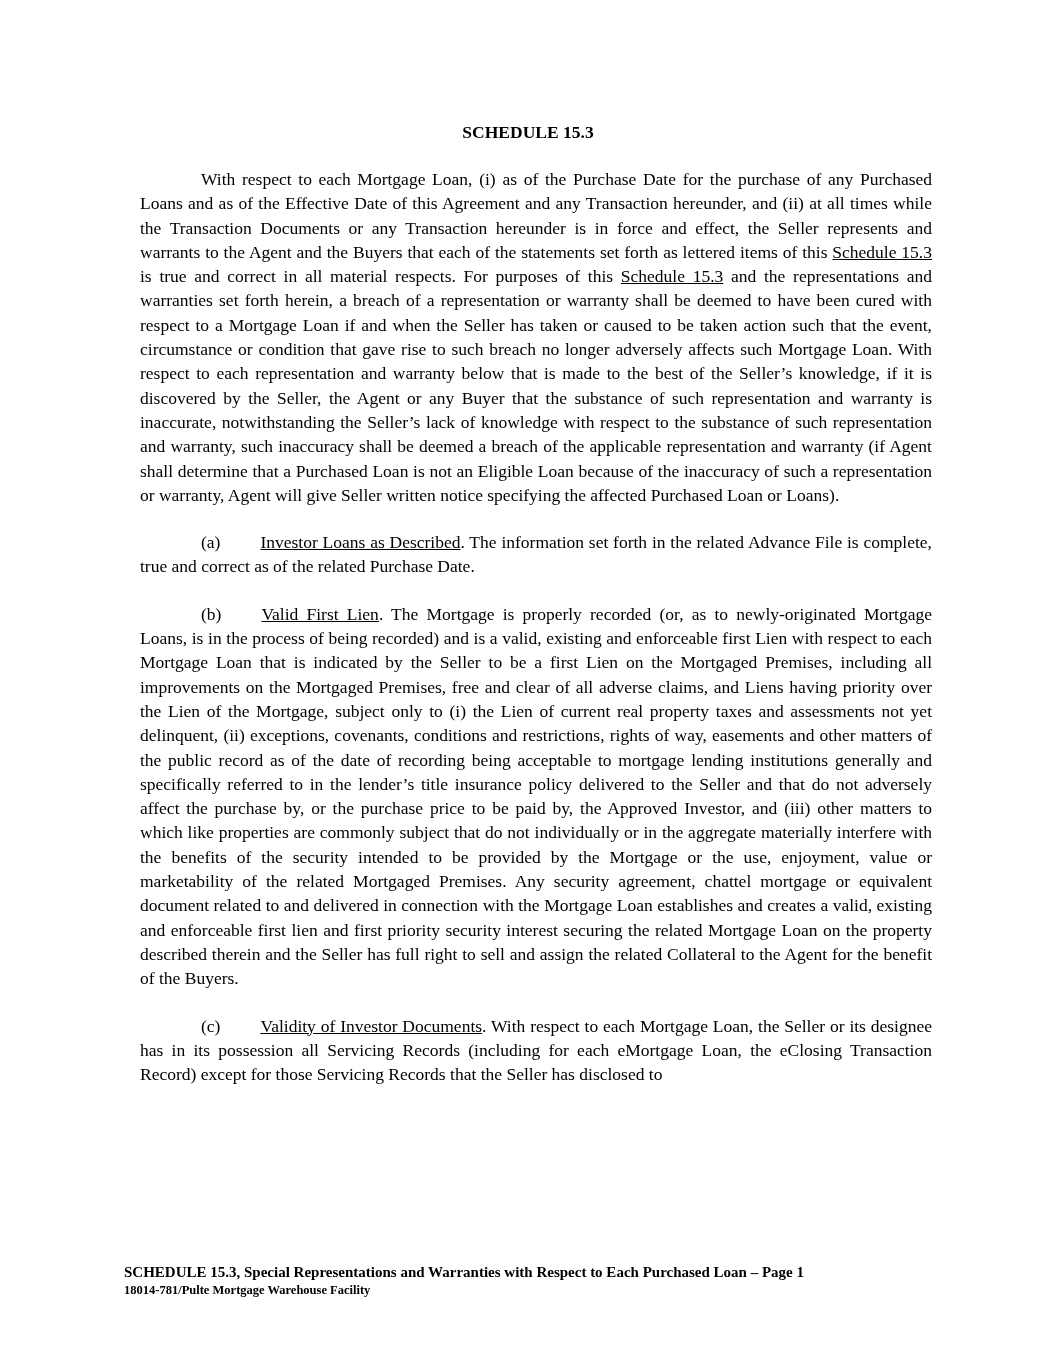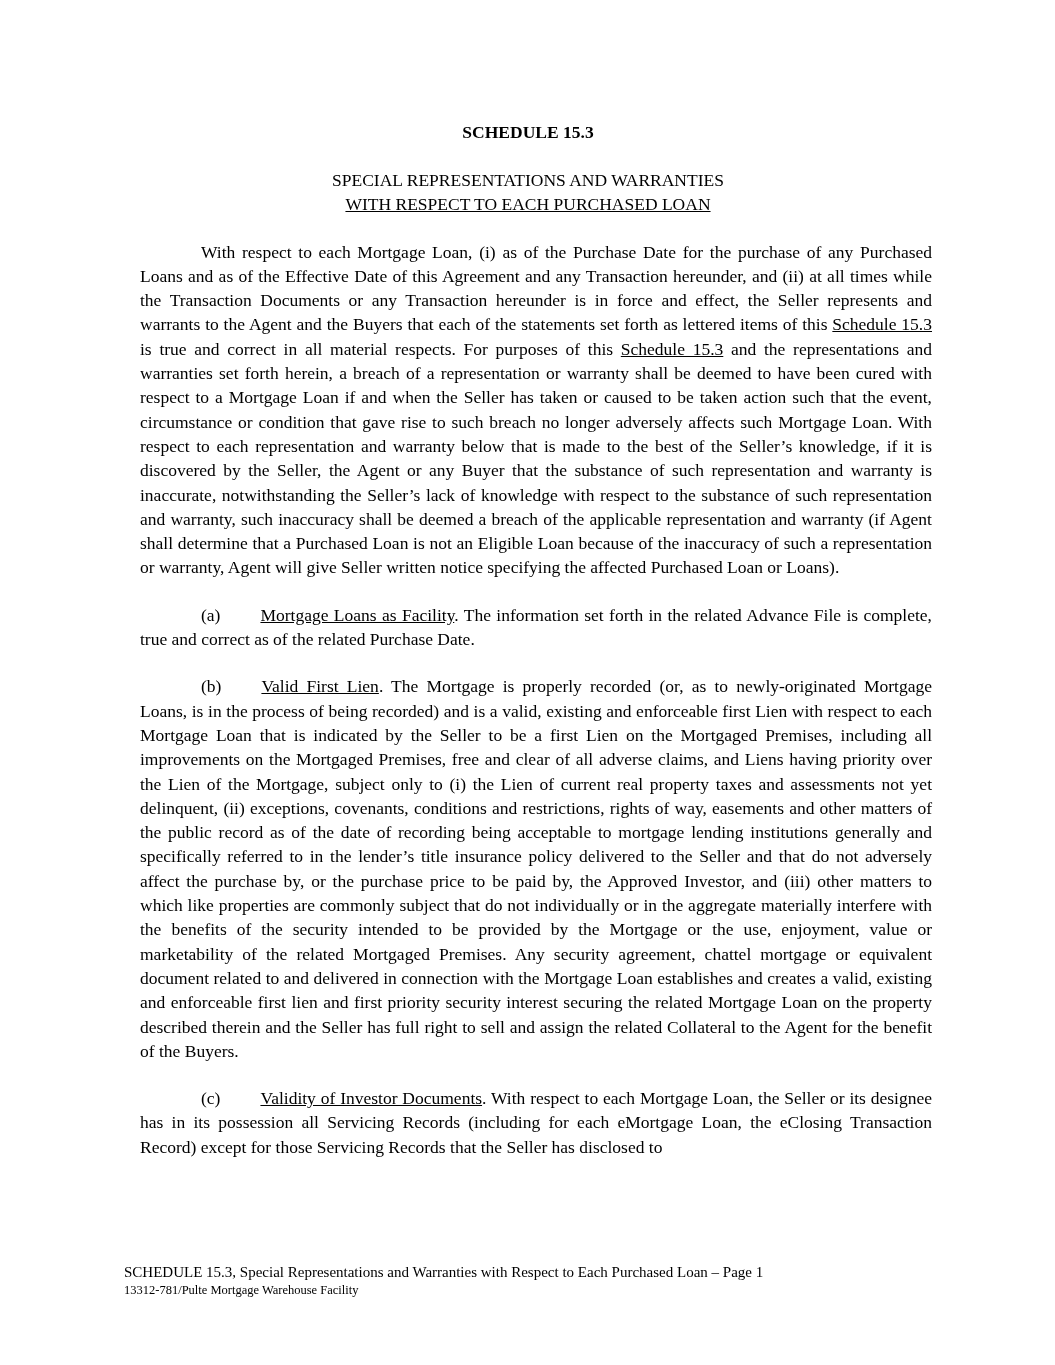--- a/index.html
+++ b/index.html
@@ -44,47 +44,44 @@
   }
   .tab {
     display: inline-block;
     width: 40px;
   }
   .footer {
     position: absolute;
     left: 124px;
     right: 123px;
     top: 1262px;
+    font-weight: bold;
   }
   .footer-line1 {
     font-size: 15px;
     line-height: 20px;
   }
   .footer-line2 {
     font-size: 12.5px;
     line-height: 17px;
   }
 </style>
 </head>
 <body>
 
 <div class="page">
 
   <h1 class="doc-title">SCHEDULE 15.3</h1>
 
-  <div class="doc-subtitle">
-    <div>SPECIAL REPRESENTATIONS AND WARRANTIES</div>
-    <div class="u">WITH RESPECT TO EACH PURCHASED LOAN</div>
-  </div>
 
   <div id="body-paragraphs">
       <p class="para"><span>With respect to each Mortgage Loan, (i) as of the Purchase Date for the purchase of any Purchased Loans and as of the Effective Date of this Agreement and any Transaction hereunder, and (ii) at all times while the Transaction Documents or any Transaction hereunder is in force and effect, the Seller represents and warrants to the Agent and the Buyers that each of the statements set forth as lettered items of this </span><span class="u">Schedule 15.3</span><span> is true and correct in all material respects.  For purposes of this </span><span class="u">Schedule 15.3</span><span> and the representations and warranties set forth herein, a breach of a representation or warranty shall be deemed to have been cured with respect to a Mortgage Loan if and when the Seller has taken or caused to be taken action such that the event, circumstance or condition that gave rise to such breach no longer adversely affects such Mortgage Loan.  With respect to each representation and warranty below that is made to the best of the Seller’s knowledge, if it is discovered by the Seller, the Agent or any Buyer that the substance of such representation and warranty is inaccurate, notwithstanding the Seller’s lack of knowledge with respect to the substance of such representation and warranty, such inaccuracy shall be deemed a breach of the applicable representation and warranty (if Agent shall determine that a Purchased Loan is not an Eligible Loan because of the inaccuracy of such a representation or warranty, Agent will give Seller written notice specifying the affected Purchased Loan or Loans).</span></p>
-      <p class="para"><span>(a)</span><span class="tab"></span><span class="u">Mortgage Loans as Facility</span><span>.  The information set forth in the related Advance File is complete, true and correct as of the related Purchase Date.</span></p>
+      <p class="para"><span>(a)</span><span class="tab"></span><span class="u">Investor Loans as Described</span><span>.  The information set forth in the related Advance File is complete, true and correct as of the related Purchase Date.</span></p>
       <p class="para"><span>(b)</span><span class="tab"></span><span class="u">Valid First Lien</span><span>.  The Mortgage is properly recorded (or, as to newly-originated Mortgage Loans, is in the process of being recorded) and is a valid, existing and enforceable first Lien with respect to each Mortgage Loan that is indicated by the Seller to be a first Lien on the Mortgaged Premises, including all improvements on the Mortgaged Premises, free and clear of all adverse claims, and Liens having priority over the Lien of the Mortgage, subject only to (i) the Lien of current real property taxes and assessments not yet delinquent, (ii) exceptions, covenants, conditions and restrictions, rights of way, easements and other matters of the public record as of the date of recording being acceptable to mortgage lending institutions generally and specifically referred to in the lender’s title insurance policy delivered to the Seller and that do not adversely affect the purchase by, or the purchase price to be paid by, the Approved Investor, and (iii) other matters to which like properties are commonly subject that do not individually or in the aggregate materially interfere with the benefits of the security intended to be provided by the Mortgage or the use, enjoyment, value or marketability of the related Mortgaged Premises.  Any security agreement, chattel mortgage or equivalent document related to and delivered in connection with the Mortgage Loan establishes and creates a valid, existing and enforceable first lien and first priority security interest securing the related Mortgage Loan on the property described therein and the Seller has full right to sell and assign the related Collateral to the Agent for the benefit of the Buyers.</span></p>
       <p class="para"><span>(c)</span><span class="tab"></span><span class="u">Validity of Investor Documents</span><span>.  With respect to each Mortgage Loan, the Seller or its designee has in its possession all Servicing Records (including for each eMortgage Loan, the eClosing Transaction Record) except for those Servicing Records that the Seller has disclosed to</span></p>
     </div>
 
   <div class="footer">
     <div class="footer-line1">SCHEDULE 15.3, Special Representations and Warranties with Respect to Each Purchased Loan – Page 1</div>
-    <div class="footer-line2">13312-781/Pulte Mortgage Warehouse Facility</div>
+    <div class="footer-line2">18014-781/Pulte Mortgage Warehouse Facility</div>
   </div>
 
 </div>
 
 </body></html>

